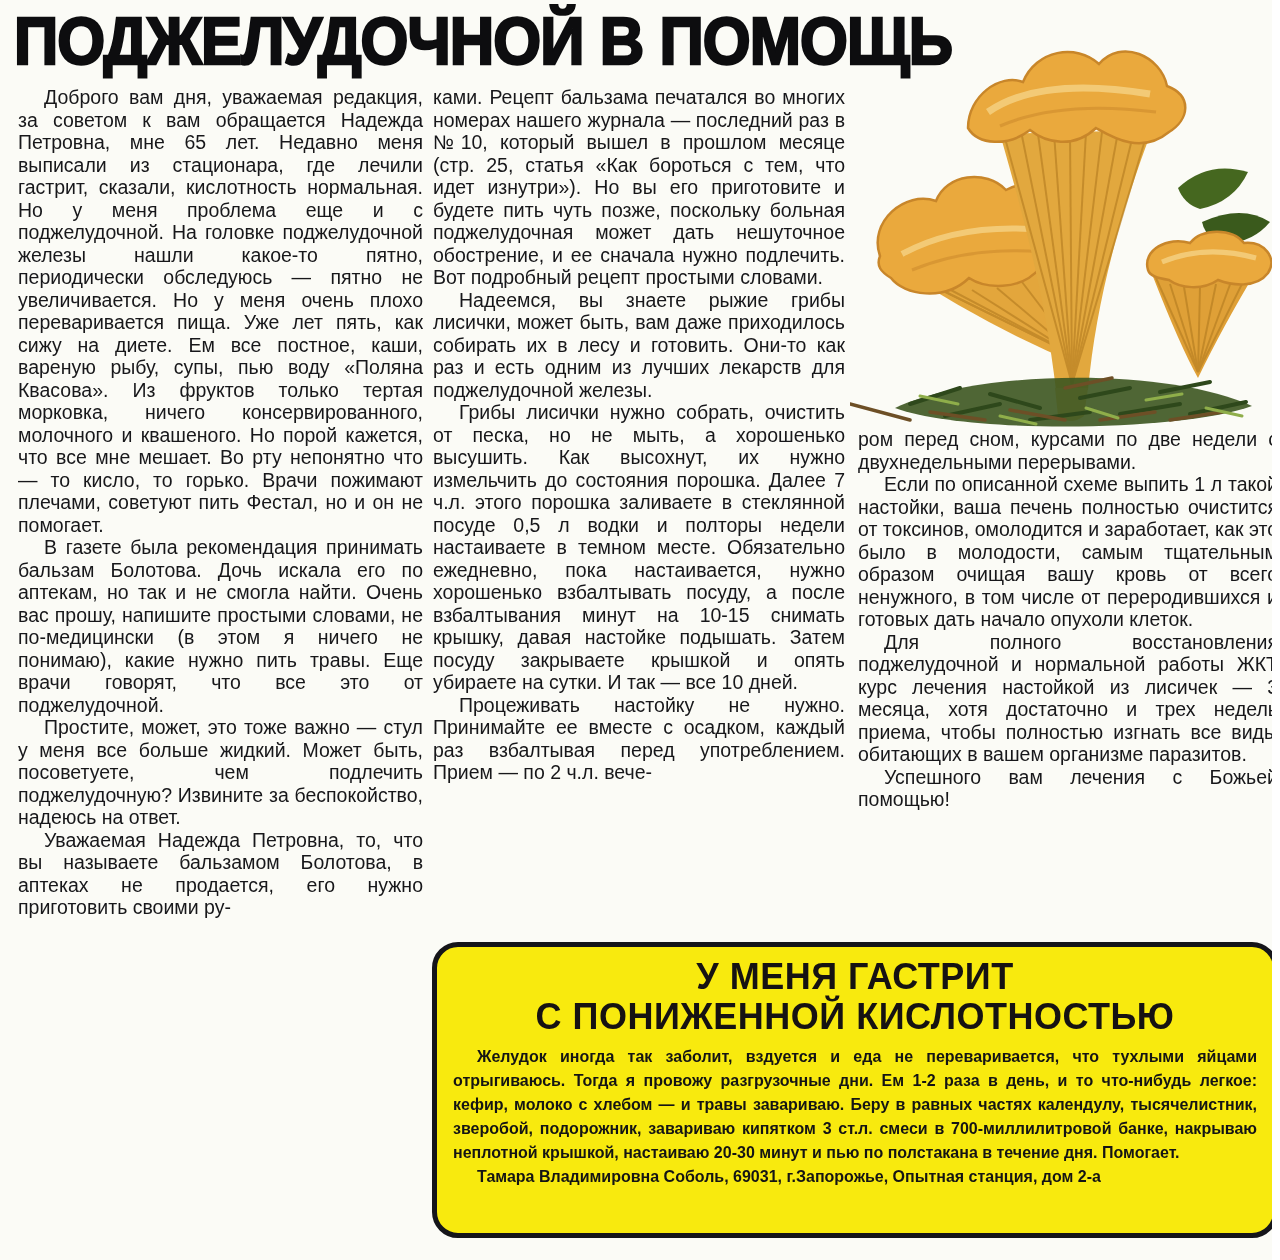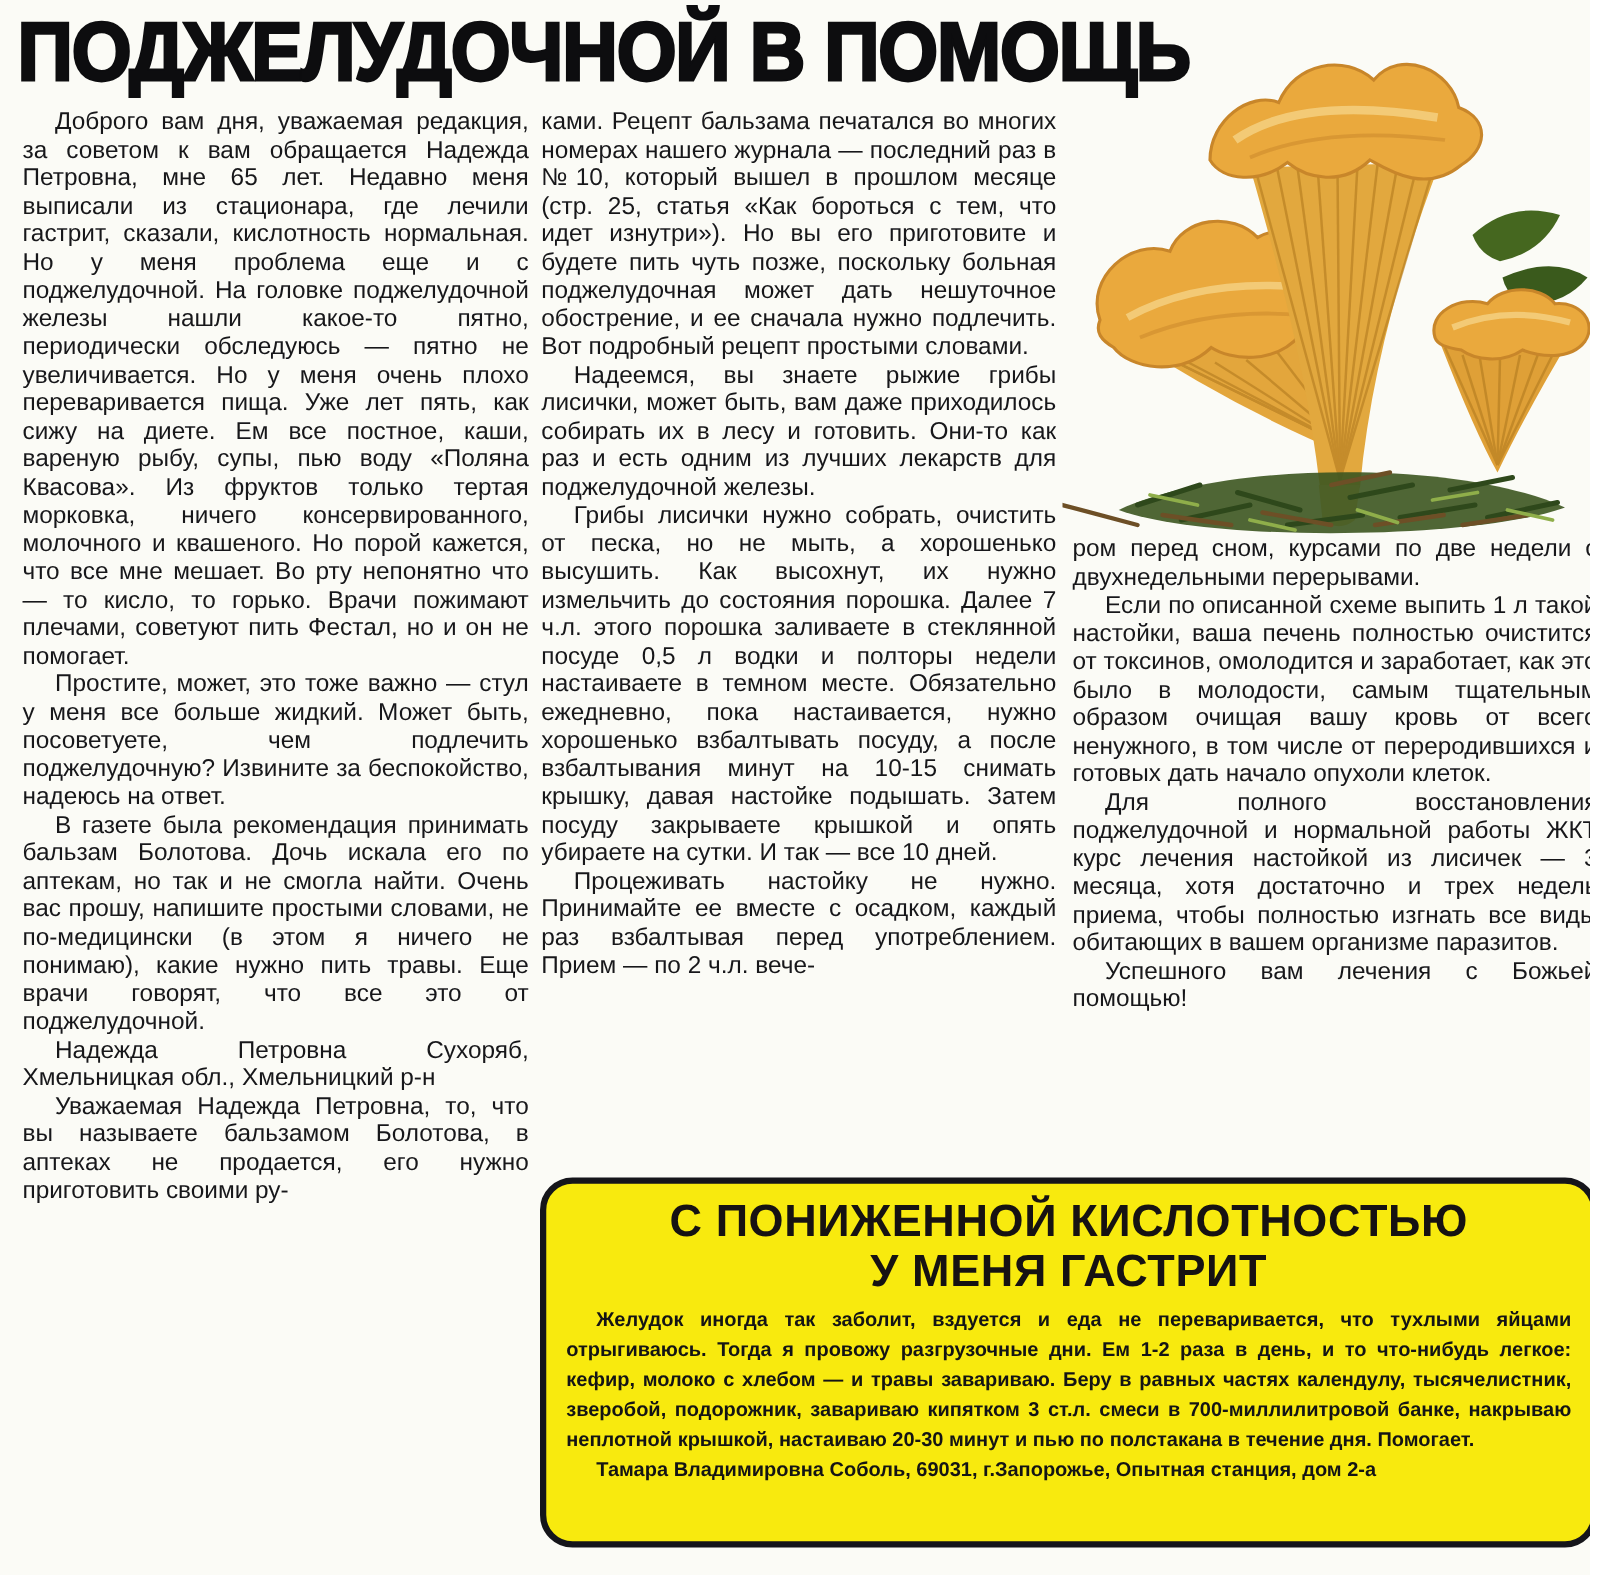--- a/index.html
+++ b/index.html
@@ -41,23 +41,22 @@
 <body>
 
 <div class="page">
 
   <svg class="title-svg" width="956" height="76">
     <text x="2" y="60" font-family="Liberation Sans, DejaVu Sans, sans-serif" font-size="66" font-weight="bold" fill="#0d0d0f" stroke="#0d0d0f" stroke-width="2.5" paint-order="stroke" letter-spacing="-1" textLength="938" lengthAdjust="spacingAndGlyphs">ПОДЖЕЛУДОЧНОЙ В ПОМОЩЬ</text>
   </svg>
 
   <div class="col col1">
     <p class="ind">Доброго вам дня, уважаемая редакция, за советом к вам обращается Надежда Петровна, мне 65 лет. Недавно меня выписали из стационара, где лечили гастрит, сказали, кислотность нормальная. Но у меня проблема еще и с поджелудочной. На головке поджелудочной железы нашли какое-то пятно, периодически обследуюсь — пятно не увеличивается. Но у меня очень плохо переваривается пища. Уже лет пять, как сижу на диете. Ем все постное, каши, вареную рыбу, супы, пью воду «Поляна Квасова». Из фруктов только тертая морковка, ничего консервированного, молочного и квашеного. Но порой кажется, что все мне мешает. Во рту непонятно что — то кисло, то горько. Врачи пожимают плечами, советуют пить Фестал, но и он не помогает.</p>
+    <p class="ind">В газете была рекомендация принимать бальзам Болотова. Дочь искала его по аптекам, но так и не смогла найти. Очень вас прошу, напишите простыми словами, не по-медицински (в этом я ничего не понимаю), какие нужно пить травы. Еще врачи говорят, что все это от поджелудочной.</p>
     <p class="ind">Простите, может, это тоже важно — стул у меня все больше жидкий. Может быть, посоветуете, чем подлечить поджелудочную? Извините за беспокойство, надеюсь на ответ.</p>
-    <p class="ind">В газете была рекомендация принимать бальзам Болотова. Дочь искала его по аптекам, но так и не смогла найти. Очень вас прошу, напишите простыми словами, не по-медицински (в этом я ничего не понимаю), какие нужно пить травы. Еще врачи говорят, что все это от поджелудочной.</p>
-    <p class="ind">Надежда Петровна Сухоряб, Хмельницкая обл., Хмельницкий р-н</p>
     <p class="ind">Уважаемая Надежда Петровна, то, что вы называете бальзамом Болотова, в аптеках не продается, его нужно приготовить своими ру-</p>
   </div>
 
   <div class="col col2">
     <p>ками. Рецепт бальзама печатался во многих номерах нашего журнала — последний раз в №10, который вышел в прошлом месяце (стр. 25, статья «Как бороться с тем, что идет изнутри»). Но вы его приготовите и будете пить чуть позже, поскольку больная поджелудочная может дать нешуточное обострение, и ее сначала нужно подлечить. Вот подробный рецепт простыми словами.</p>
     <p class="ind">Надеемся, вы знаете рыжие грибы лисички, может быть, вам даже приходилось собирать их в лесу и готовить. Они-то как раз и есть одним из лучших лекарств для поджелудочной железы.</p>
     <p class="ind">Грибы лисички нужно собрать, очистить от песка, но не мыть, а хорошенько высушить. Как высохнут, их нужно измельчить до состояния порошка. Далее 7 ч.л. этого порошка заливаете в стеклянной посуде 0,5 л водки и полторы недели настаиваете в темном месте. Обязательно ежедневно, пока настаивается, нужно хорошенько взбалтывать посуду, а после взбалтывания минут на 10-15 снимать крышку, давая настойке подышать. Затем посуду закрываете крышкой и опять убираете на сутки. И так — все 10 дней.</p>
     <p class="ind">Процеживать настойку не нужно. Принимайте ее вместе с осадком, каждый раз взбалтывая перед употреблением. Прием — по 2 ч.л. вече-</p>
   </div>
 
@@ -154,22 +153,22 @@
           <line x1="150" y1="400" x2="186" y2="408"></line>
         <line x1="236" y1="392" x2="268" y2="402"></line>
           <line x1="296" y1="384" x2="332" y2="378"></line>
         <line x1="356" y1="392" x2="392" y2="400"></line>
       </g>
     </g>
   </svg>
 
   <div class="gbox">
     <div class="gbox-title">
+      <div>У МЕНЯ ГАСТРИТ</div>
       <div>С ПОНИЖЕННОЙ КИСЛОТНОСТЬЮ</div>
-      <div>У МЕНЯ ГАСТРИТ</div>
     </div>
     <div class="gbox-body">
       <p class="ind">Желудок иногда так заболит, вздуется и еда не переваривается, что тухлыми яйцами отрыгиваюсь. Тогда я провожу разгрузочные дни. Ем 1-2 раза в день, и то что-нибудь легкое: кефир, молоко с хлебом — и травы завариваю. Беру в равных частях календулу, тысячелистник, зверобой, подорожник, завариваю кипятком 3 ст.л. смеси в 700-миллилитровой банке, накрываю неплотной крышкой, настаиваю 20-30 минут и пью по полстакана в течение дня. Помогает.</p>
       <p class="ind">Тамара Владимировна Соболь, 69031, г.Запорожье, Опытная станция, дом 2-а</p>
     </div>
   </div>
 
 </div>
 
 </body></html>

